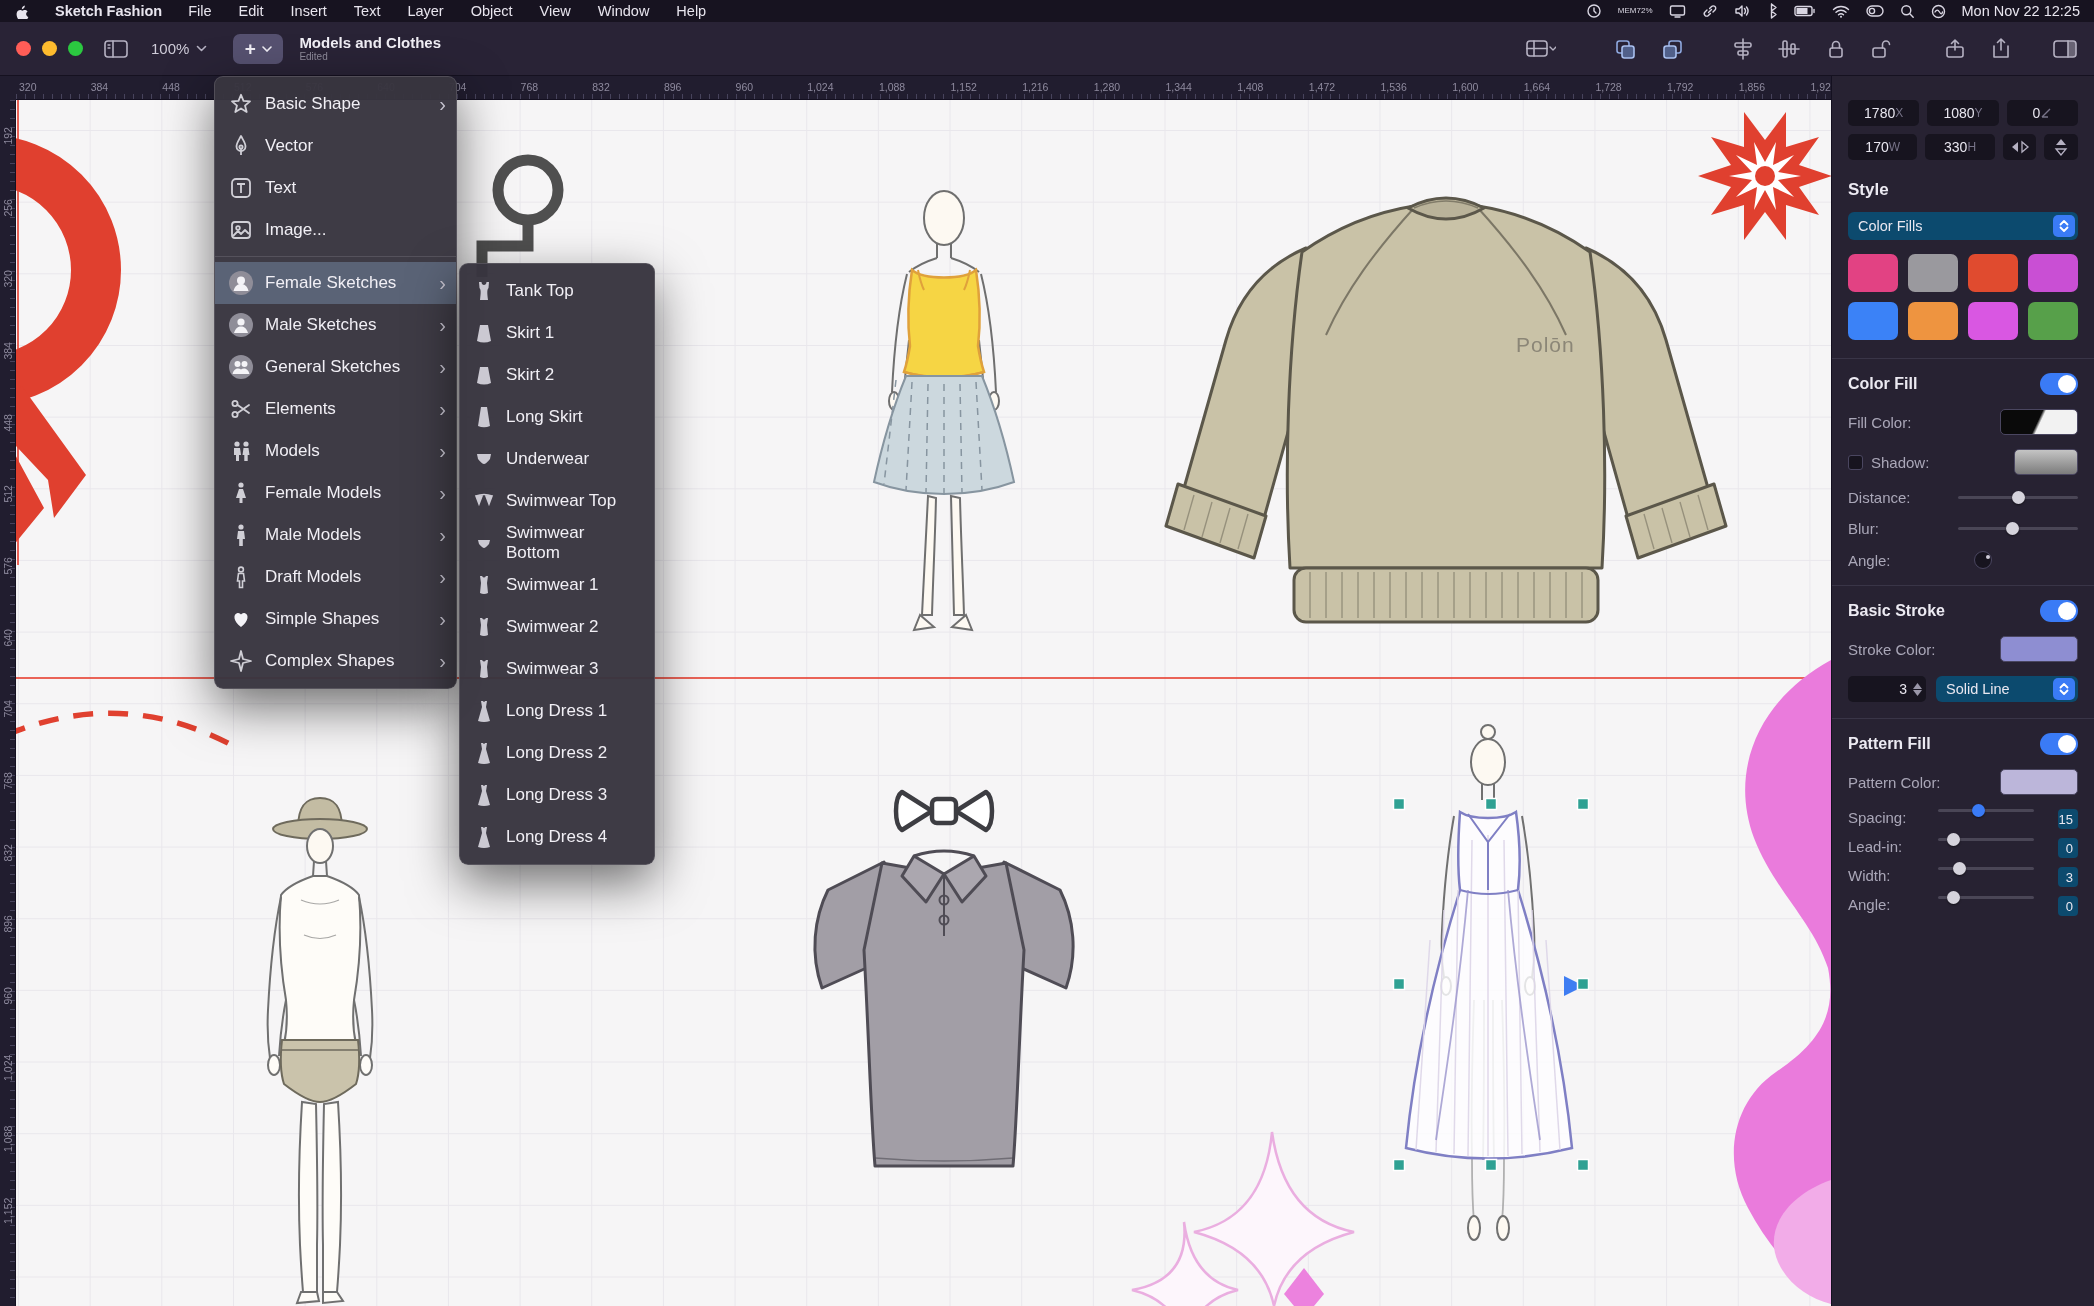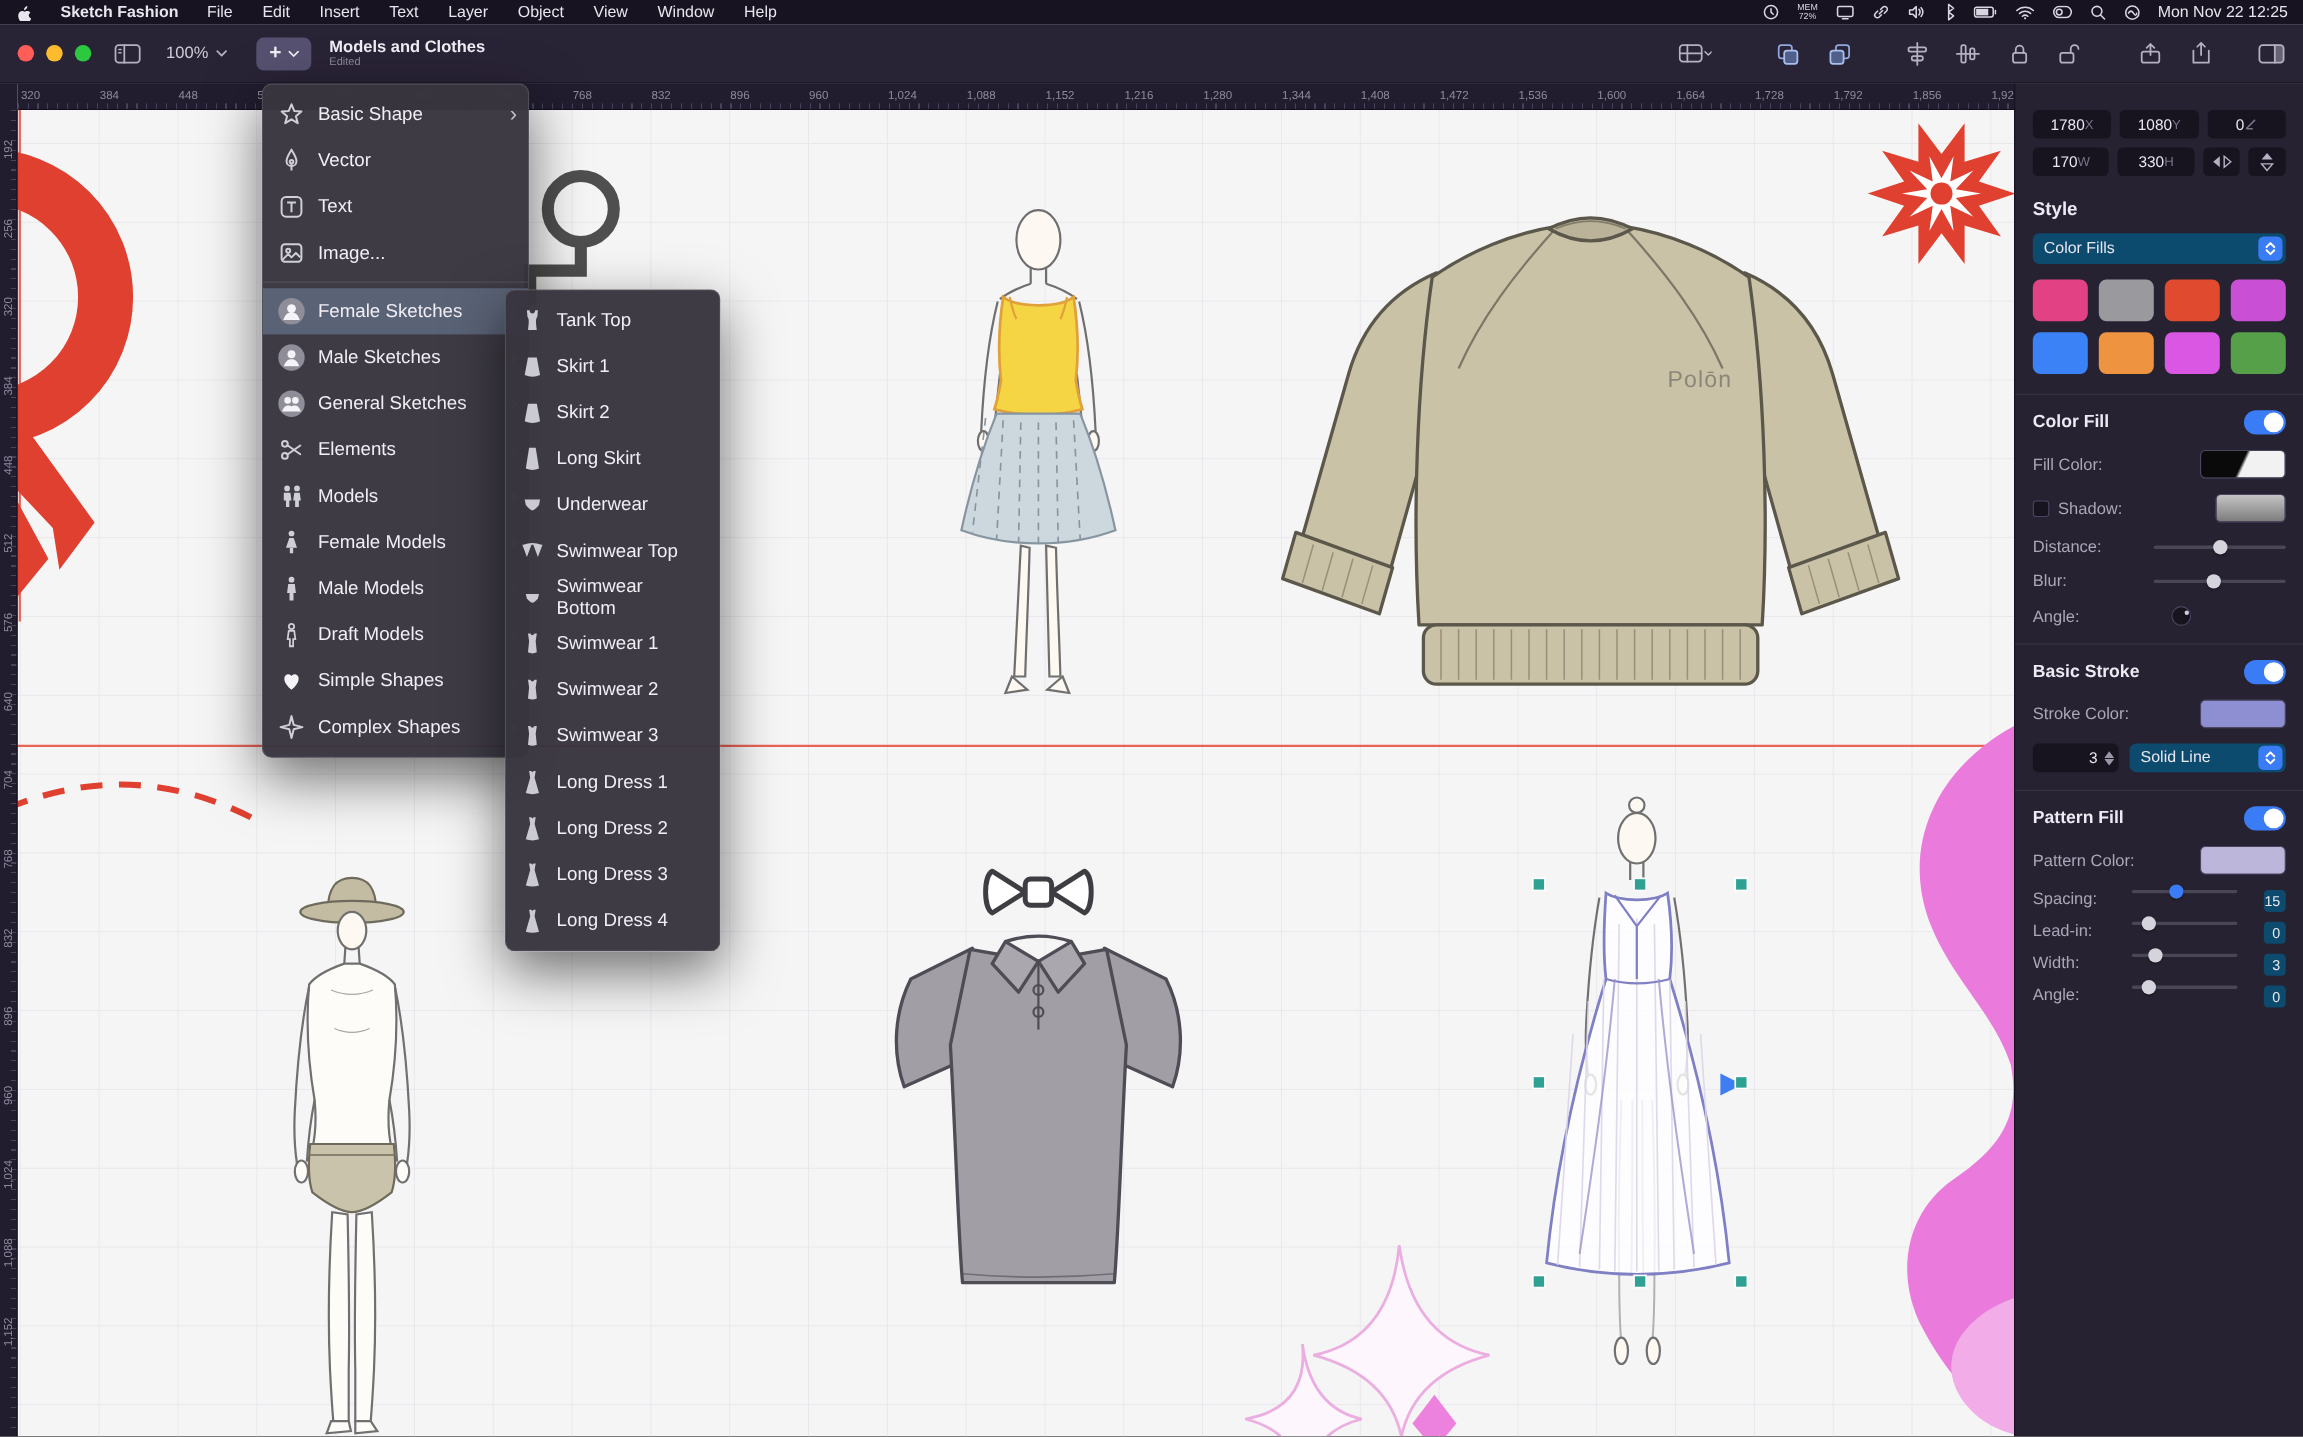--- a/index.html
+++ b/index.html
@@ -8,21 +8,21 @@
   .screen{position:relative;width:2094px;height:1306px;overflow:hidden;background:#f6f5f6}
 
   
   .menubar{position:absolute;left:0;top:0;width:2094px;height:22px;background:#171320;display:flex;align-items:center;color:#e8e5ee;font-size:14.5px;z-index:50;padding:0 14px;gap:0}
   .mb-left{display:flex;align-items:center;gap:26px}
   .mb-apple{width:15px;height:15px;fill:#e8e5ee;flex:none}
   .mb-app{font-weight:700}
   .mb-menus{display:flex;gap:27px}
   .mb-right{margin-left:auto;display:flex;align-items:center;gap:16px}
   .mb-right svg{stroke:#d9d6e2;fill:none;stroke-width:1.4;stroke-linecap:round;stroke-linejoin:round}
-  .mem{display:flex;flex-direction:column;align-items:center;font-size:8px;line-height:8px;color:#d9d6e2}
+  .mem{display:flex;flex-direction:row;align-items:flex-start;font-size:8px;line-height:8px;color:#d9d6e2}
   .mb-clock{font-size:14.5px;white-space:nowrap}
 
   
   .toolbar{position:absolute;left:0;top:22px;width:2094px;height:54px;background:#292336;border-bottom:1px solid #151120;display:flex;align-items:center;z-index:40;padding:0 16px}
   .tl{display:flex;gap:11px;margin-right:20px}
   .tl i{width:15px;height:15px;border-radius:50%;display:block}
   .tl .r{background:#ff5d57}.tl .y{background:#febb2e}.tl .g{background:#2bc840}
   .tb-ic{stroke:#b5b1c2;fill:none;stroke-width:1.6;stroke-linecap:round;stroke-linejoin:round}
   .sidebar-toggle{margin-right:22px;display:flex;align-items:center}
   .zoom{display:flex;align-items:center;gap:7px;color:#cfccd9;font-size:15px;margin-right:26px}
@@ -39,21 +39,21 @@
   .corner{position:absolute;left:0;top:76px;width:16px;height:24px;background:#211d2f;z-index:10}
   .hruler{position:absolute;left:16px;top:76px;width:1815px;height:24px;background:#211d2f;border-bottom:1px solid #141021;display:flex;overflow:hidden;z-index:9;background-image:repeating-linear-gradient(to right,#47435c 0 1px,transparent 1px 9px);background-size:100% 5px;background-position:left bottom;background-repeat:no-repeat}
   .hruler span{flex:none;width:71.66px;color:#8e8a9e;font-size:10.5px;line-height:22px;padding-left:3px}
   .vruler{position:absolute;left:0;top:100px;width:16px;height:1206px;background:#211d2f;border-right:1px solid #141021;overflow:hidden;z-index:9;display:flex;flex-direction:column;background-image:repeating-linear-gradient(to bottom,#47435c 0 1px,transparent 1px 9px);background-size:5px 100%;background-position:right top;background-repeat:no-repeat}
   .vruler span{flex:none;height:71.66px;display:flex;align-items:center;justify-content:center;color:#8e8a9e;font-size:10.5px;transform:rotate(-90deg);white-space:nowrap}
 
   .canvas{position:absolute;left:16px;top:100px;width:1815px;height:1206px;background-color:#f6f5f6;background-image:linear-gradient(to right,#e9e7ec 1px,transparent 1px),linear-gradient(to bottom,#e9e7ec 1px,transparent 1px);background-size:71.66px 71.66px;background-position:2px 30px;z-index:1}
   .canvas svg{position:absolute;left:0;top:0}
 
   
-  .menu-popup{position:absolute;left:238px;top:76px;width:243px;background:rgba(56,53,63,.97);border:1px solid rgba(255,255,255,.13);border-radius:9px;padding:6px 0;z-index:60;box-shadow:0 18px 50px rgba(0,0,0,.55)}
+  .menu-popup{position:absolute;left:214px;top:76px;width:243px;background:rgba(56,53,63,.97);border:1px solid rgba(255,255,255,.13);border-radius:9px;padding:6px 0;z-index:60;box-shadow:0 18px 50px rgba(0,0,0,.55)}
   .mi{height:42px;display:flex;align-items:center;gap:10px;padding:0 10px 0 12px;color:#f1eff5;font-size:17px}
   .mi.selected{background:#5a6376}
   .mi-ic{width:28px;height:28px;flex:none;display:flex;align-items:center;justify-content:center}
   .mi-chev{margin-left:auto;color:#c6c3cf;font-size:20px;line-height:1}
   .menu-sep{height:1px;background:#55525c;margin:5px 0}
 
   .submenu-popup{position:absolute;left:459px;top:263px;width:196px;background:rgba(56,53,63,.97);border:1px solid rgba(255,255,255,.13);border-radius:9px;padding:6px 0;z-index:70;box-shadow:0 18px 50px rgba(0,0,0,.55)}
   .sm-item{height:42px;display:flex;align-items:center;gap:10px;padding:0 12px;color:#f1eff5;font-size:17px}
   .sm-item svg{flex:none}
 

